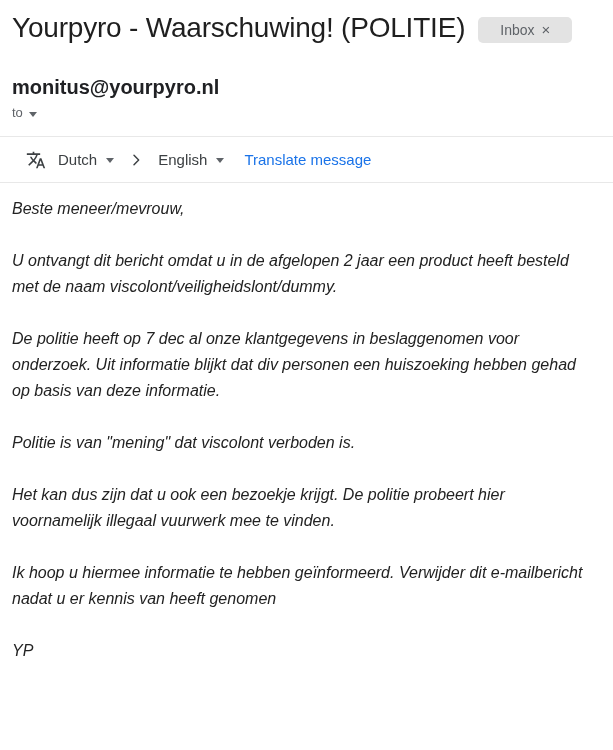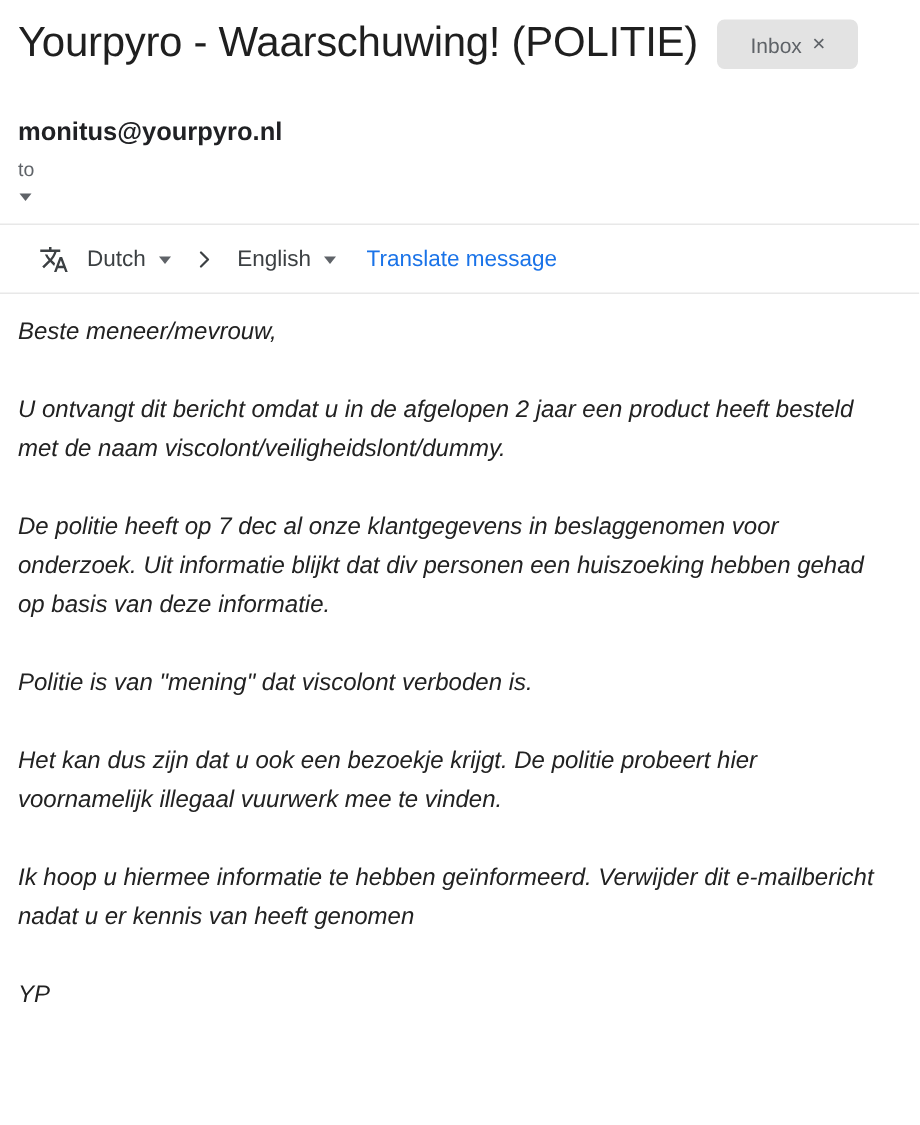--- a/index.html
+++ b/index.html
@@ -9,20 +9,21 @@
     width: 613px;
     height: 750px;
     background: #ffffff;
     overflow: hidden;
     font-family: "Liberation Sans", sans-serif;
     color: #202124;
   }
   
   .subject-row {
     display: flex;
+    align-items: center;
     gap: 13px;
     padding: 10px 12px 0 12px;
   }
   .subject {
     font-size: 28px;
     font-weight: 400;
     line-height: 36px;
     color: #1f1f1f;
     letter-spacing: -0.2px;
     white-space: nowrap;
@@ -43,35 +44,34 @@
   }
   .chip-x {
     font-size: 15px;
     line-height: 13px;
     color: #5f6368;
     cursor: pointer;
   }
   
   .sender-block { padding: 32px 12px 0 12px; }
   .sender-email {
-    font-size: 17px;
+    font-size: 20px;
     font-weight: 700;
     line-height: 19px;
     color: #202124;
   }
   .to-row {
     margin-top: 8px;
     display: inline-flex;
     align-items: center;
     gap: 6px;
     font-size: 13px;
     line-height: 16px;
     color: #5f6368;
     cursor: pointer;
-    flex-direction: column;
   }
   .caret {
     display: inline-block;
     width: 0; height: 0;
     border-left: 4px solid transparent;
     border-right: 4px solid transparent;
     border-top: 5px solid #5f6368;
     margin-top: 2px;
   }
   

